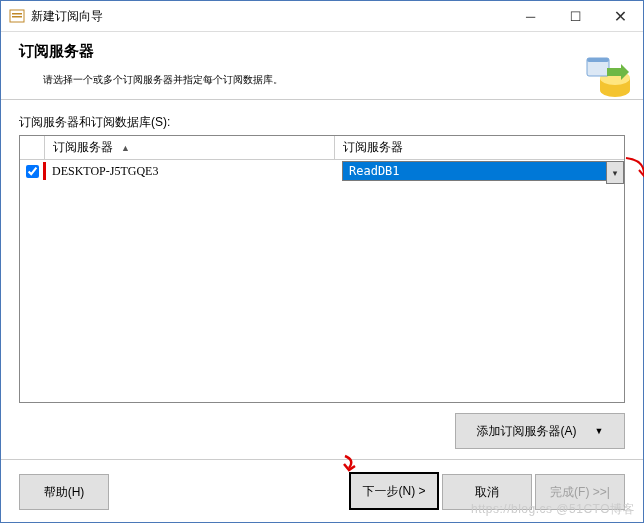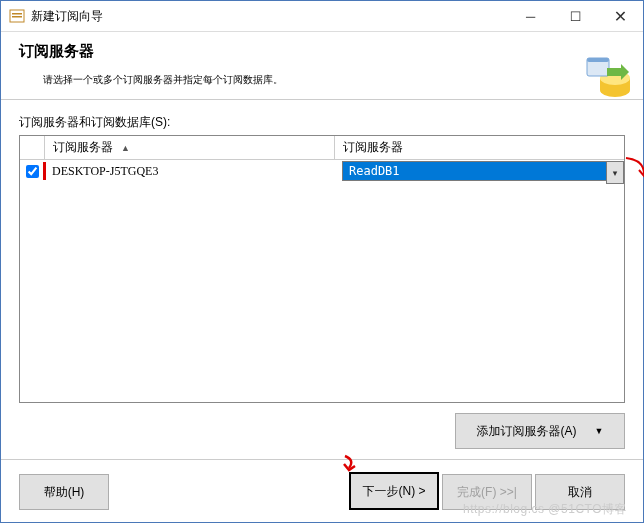--- a/index.html
+++ b/index.html
@@ -32,21 +32,21 @@
   .gfill{flex:1}
   .addrow{display:flex;justify-content:flex-end;margin-top:10px}
   .btn{height:23px;min-width:90px;padding:17px 10px;background:#e1e1e1;border:1px solid #adadad;font-size:12px;display:flex;align-items:center;justify-content:center;box-sizing:border-box}
   .btn.wide{min-width:170px}
   .btn.primary{border:2px solid #000000}
   .btn.disabled{color:#a0a0a0}
   .footer{border-top:1px solid #ccc;padding:12px 18px;display:flex;align-items:flex-end;gap:3px;position:relative}
   .footer .spacer{flex:1}
   .annot{position:absolute;color:#d00;font-family:Arial;pointer-events:none}
   .annot.bar{width:3px;height:18px;background:#d00}
-  .watermark{position:absolute;right:16px;bottom:4px;color:#ccc;font-size:12px;letter-spacing:0.5px;pointer-events:none}
+  .watermark{position:absolute;right:8px;bottom:4px;color:#ccc;font-size:12px;letter-spacing:0.5px;pointer-events:none}
 </style>
 </head>
 <body>
 
 <div class="window">
 
   <div class="titlebar">
     <span class="ticon">
       <svg width="16" height="16" viewBox="0 0 16 16">
           <rect x="1" y="2" width="14" height="12" fill="none" stroke="#c08828" stroke-width="1"></rect>
@@ -119,22 +119,22 @@
         <span>添加订阅服务器(A)</span>
         <span style="margin-left:18px;font-size:9px">▼</span>
       </div>
     </div>
   </div>
 
   <div class="footer">
     <div class="btn">帮助(H)</div>
     <div class="spacer"></div>
     <div class="btn primary">下一步(N) &gt;</div>
+    <div class="btn">取消</div>
     <div class="btn disabled">完成(F) &gt;&gt;|</div>
-    <div class="btn">取消</div>
     <div class="annot" style="left:340px;top:-6px">
       <svg width="20" height="22" viewBox="0 0 20 22">
           <path d="M 4 2 Q 14 6 8 14" stroke="#d00" stroke-width="2.5" fill="none"></path>
           <path d="M 3 10 L 8 16 L 14 12" stroke="#d00" stroke-width="2.5" fill="none"></path>
         </svg>
     </div>
   </div>
 
   <div class="watermark">https://blog.cs    @51CTO博客</div>
 </div>

